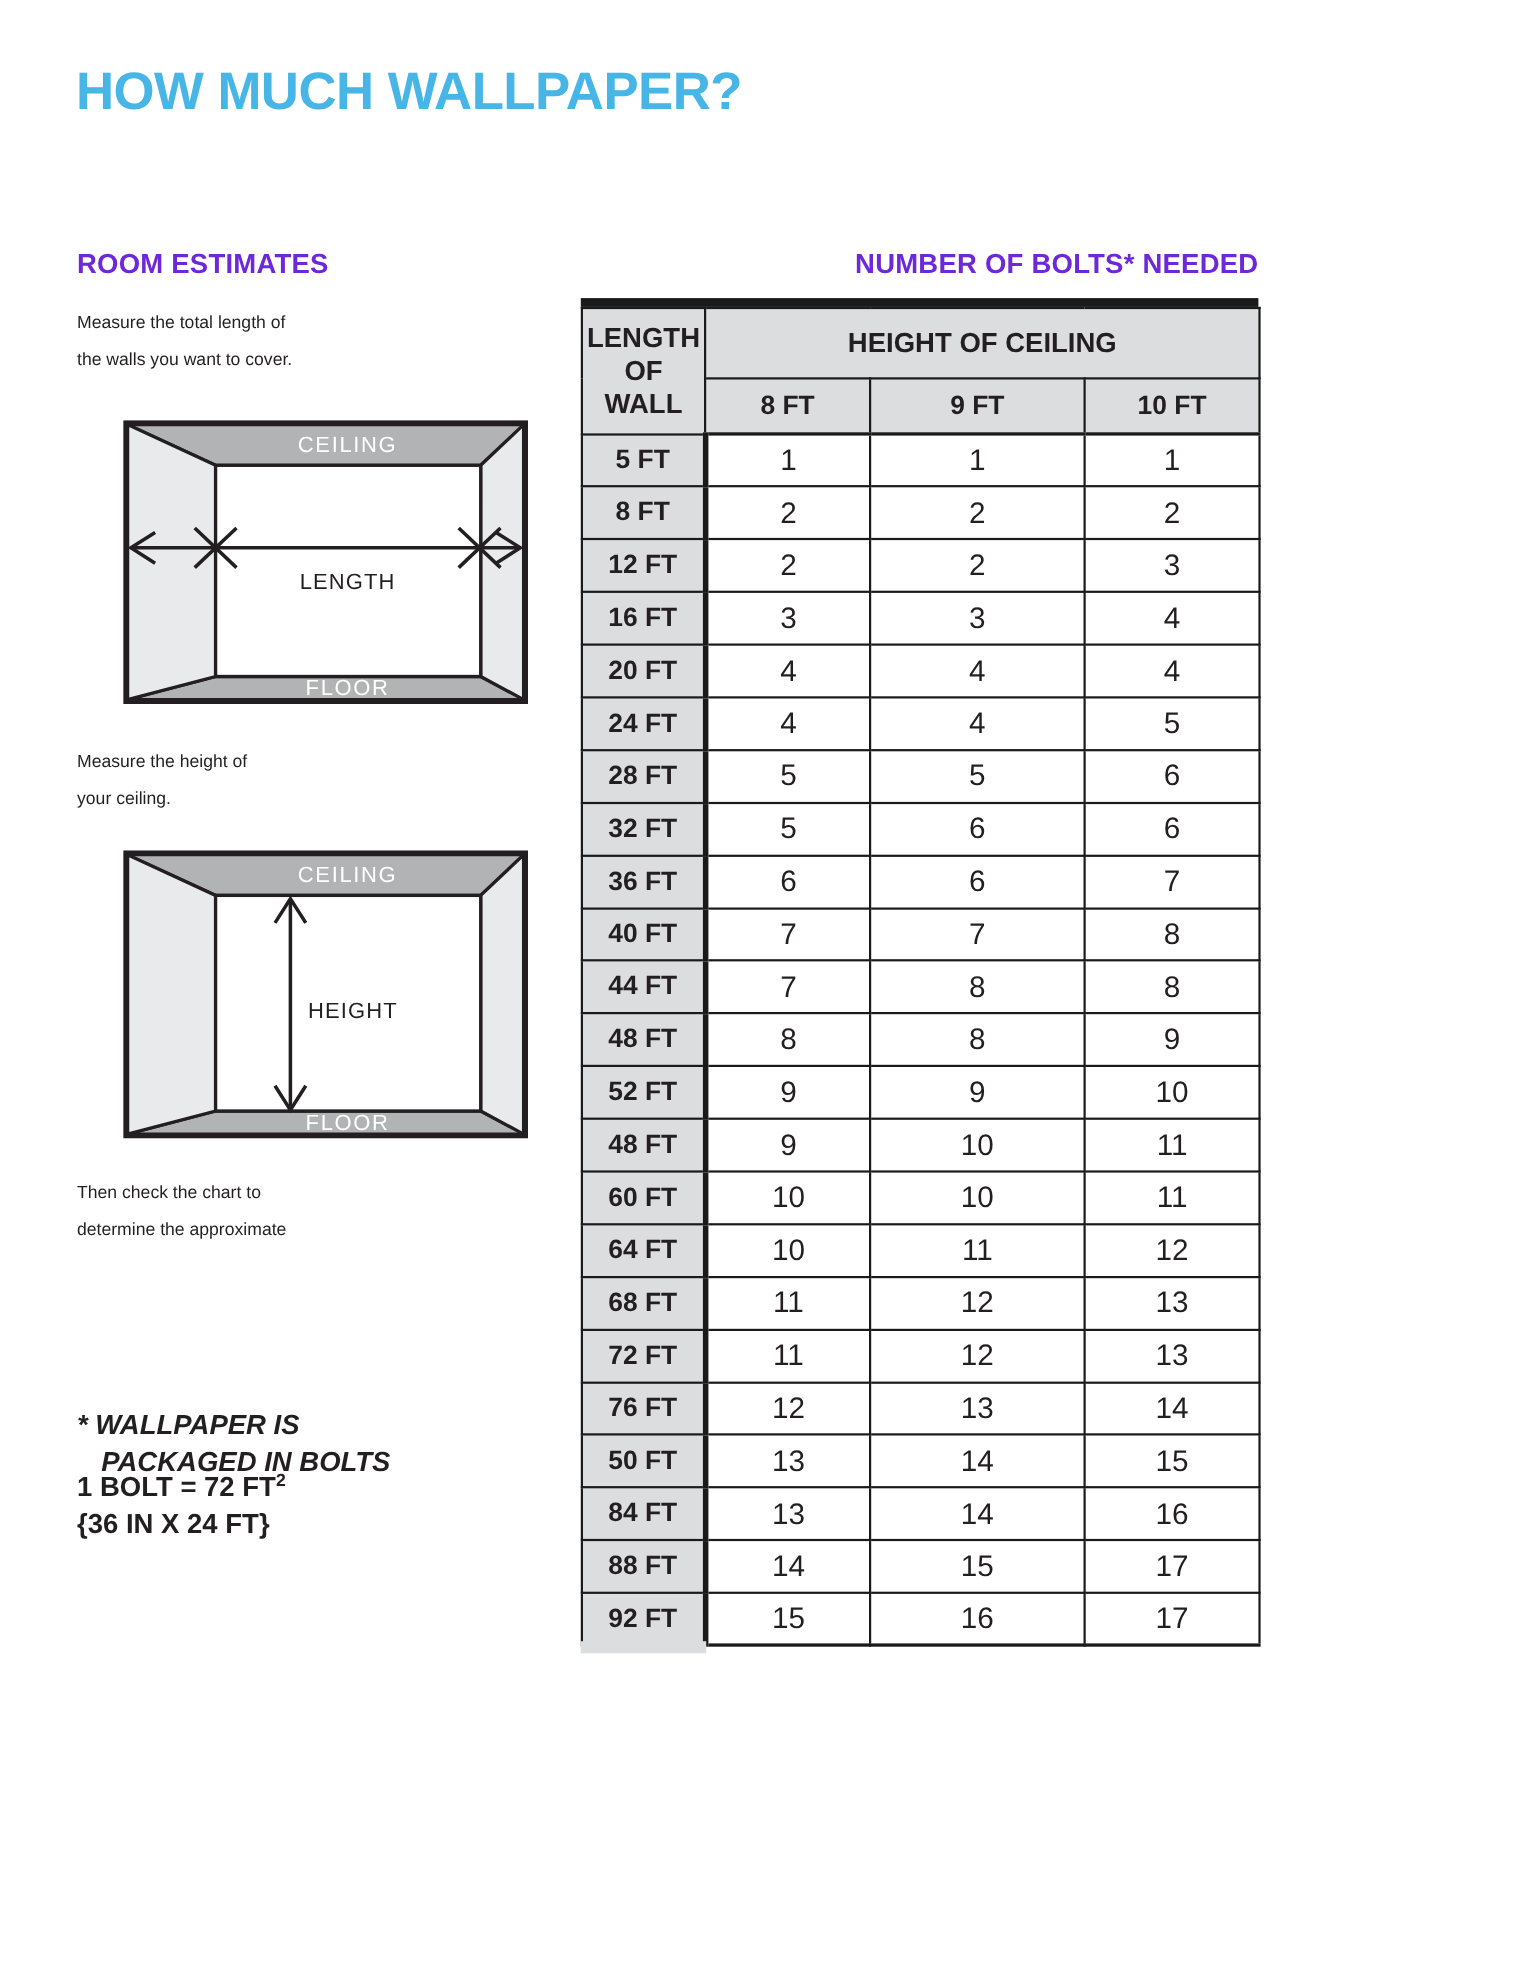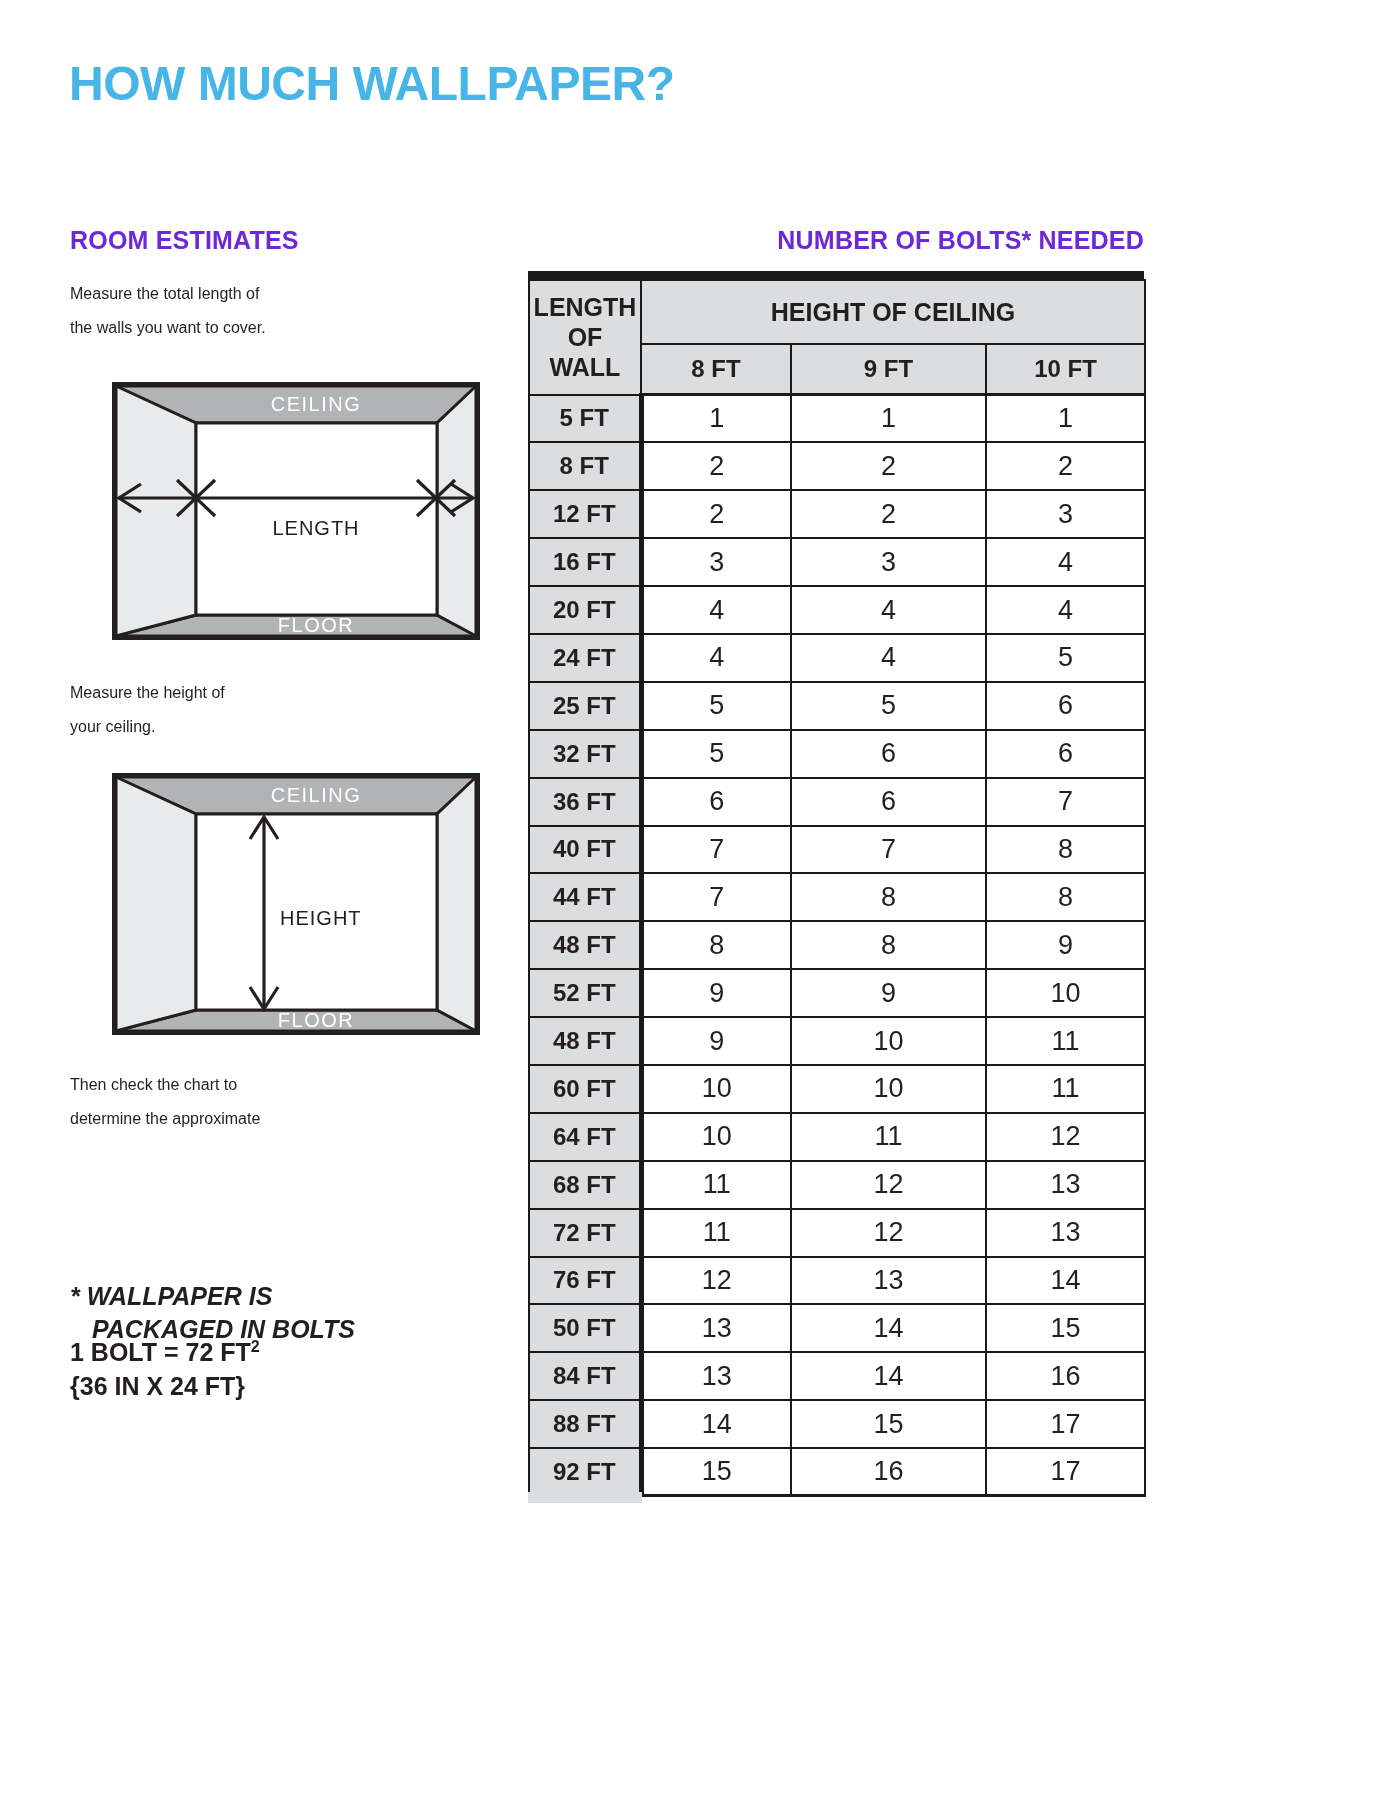--- a/index.html
+++ b/index.html
@@ -182,21 +182,21 @@
     <td>4</td>
     <td>4</td>
   </tr>
           <tr>
     <th class="len-cell">24 FT</th>
     <td>4</td>
     <td>4</td>
     <td>5</td>
   </tr>
           <tr>
-    <th class="len-cell">25 FT</th>
+    <th class="len-cell">28 FT</th>
     <td>5</td>
     <td>5</td>
     <td>6</td>
   </tr>
           <tr>
     <th class="len-cell">32 FT</th>
     <td>5</td>
     <td>6</td>
     <td>6</td>
   </tr>

